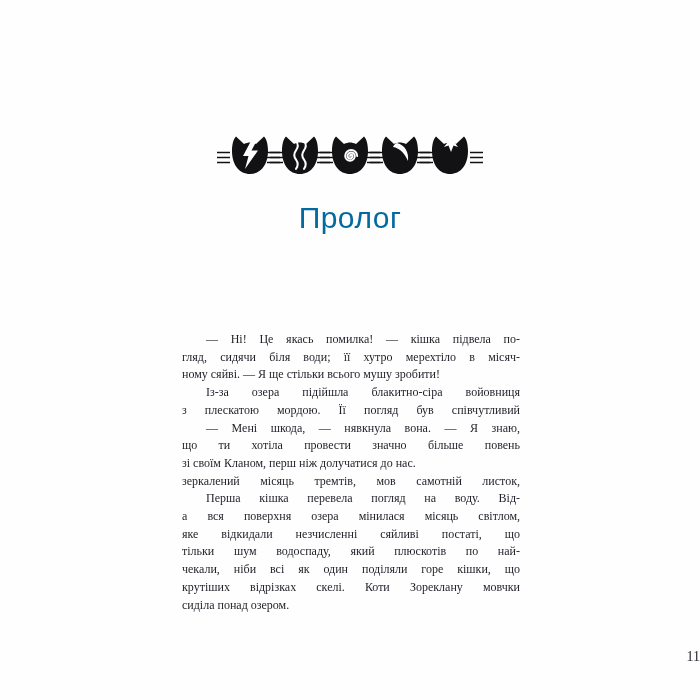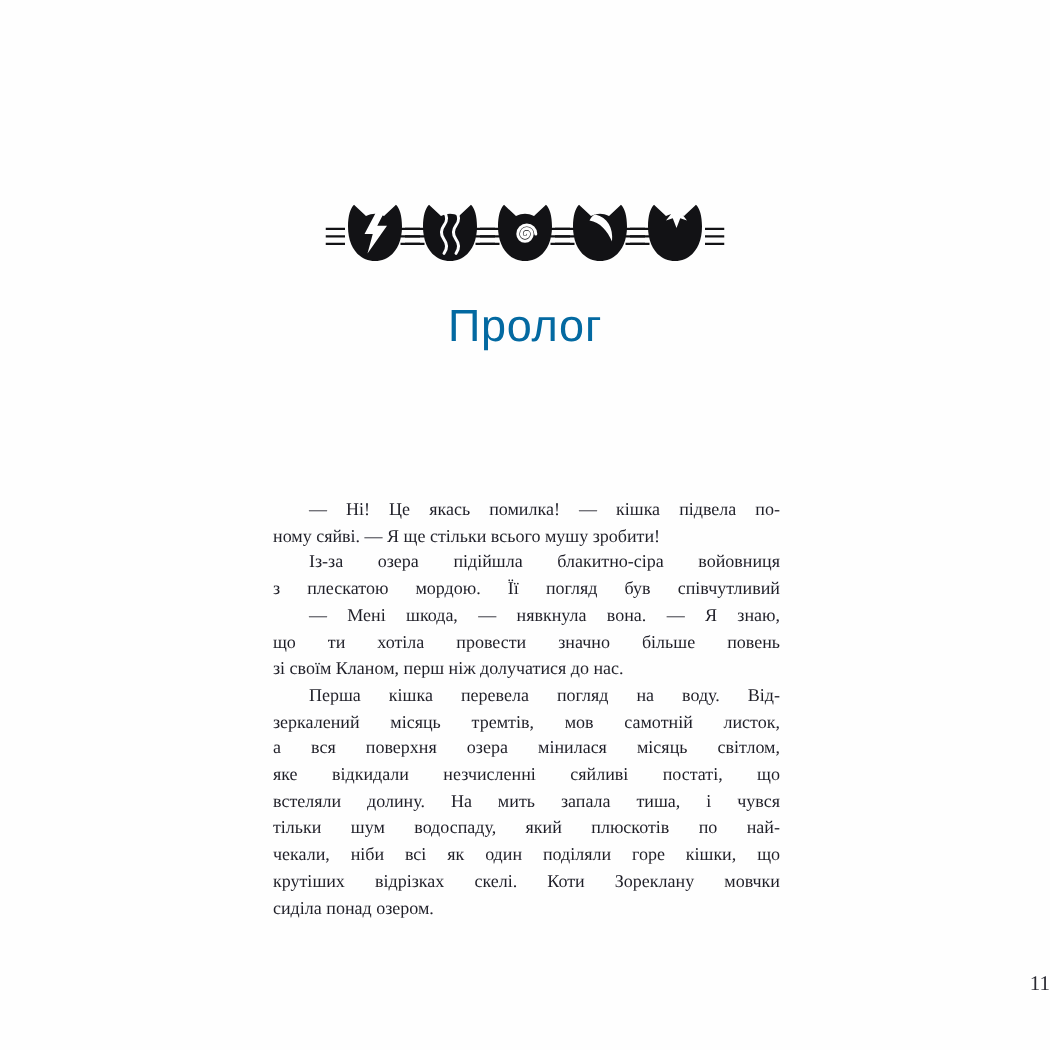--- a/index.html
+++ b/index.html
@@ -98,31 +98,31 @@
         <path class="ink" d="M1,16 C1,9 2.5,4 5,1.5 L13,9 C17.5,7 20.5,7 25,9 L33,1.5 C35.5,4 37,9 37,16 C37,30 29.5,39 19,39 C8.5,39 1,30 1,16 Z"></path>
         <path class="sym-f" d="M20,3 L13,12 L17.5,10.5 L20,17 L22.5,10.5 L27,12 Z"></path>
       </g>
     </svg>
   </div>
 
   <div class="page-title">Пролог</div>
 
   <div class="text-block">
       <div class="line indent">— Ні! Це якась помилка! — кішка підвела по-</div>
+      <div class="line">гляд, сидячи біля води; її хутро мерехтіло в місяч-</div>
       <div class="line last">ному сяйві. — Я ще стільки всього мушу зробити!</div>
       <div class="line indent">Із-за озера підійшла блакитно-сіра войовниця</div>
       <div class="line">з плескатою мордою. Її погляд був співчутливий</div>
       <div class="line indent">— Мені шкода, — нявкнула вона. — Я знаю,</div>
       <div class="line">що ти хотіла провести значно більше повень</div>
       <div class="line last">зі своїм Кланом, перш ніж долучатися до нас.</div>
+      <div class="line">зеркалений місяць тремтів, мов самотній листок,</div>
       <div class="line indent">Перша кішка перевела погляд на воду. Від-</div>
-      <div class="line">зеркалений місяць тремтів, мов самотній листок,</div>
       <div class="line">а вся поверхня озера мінилася місяць світлом,</div>
       <div class="line">яке відкидали незчисленні сяйливі постаті, що</div>
-      <div class="line">встеляли долину. На мить запала тиша, і чувся</div>
       <div class="line">тільки шум водоспаду, який плюскотів по най-</div>
       <div class="line">чекали, ніби всі як один поділяли горе кішки, що</div>
       <div class="line">крутіших відрізках скелі. Коти Зореклану мовчки</div>
       <div class="line last">сиділа понад озером.</div>
     </div>
 
   <div class="page-number">11</div>
 
 </div>
 

